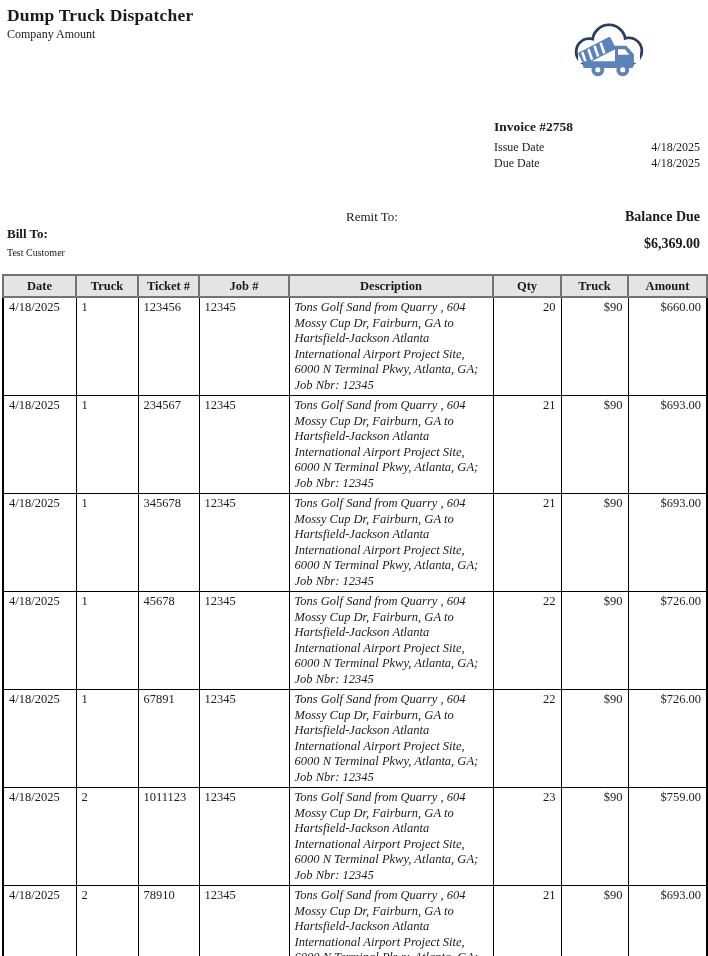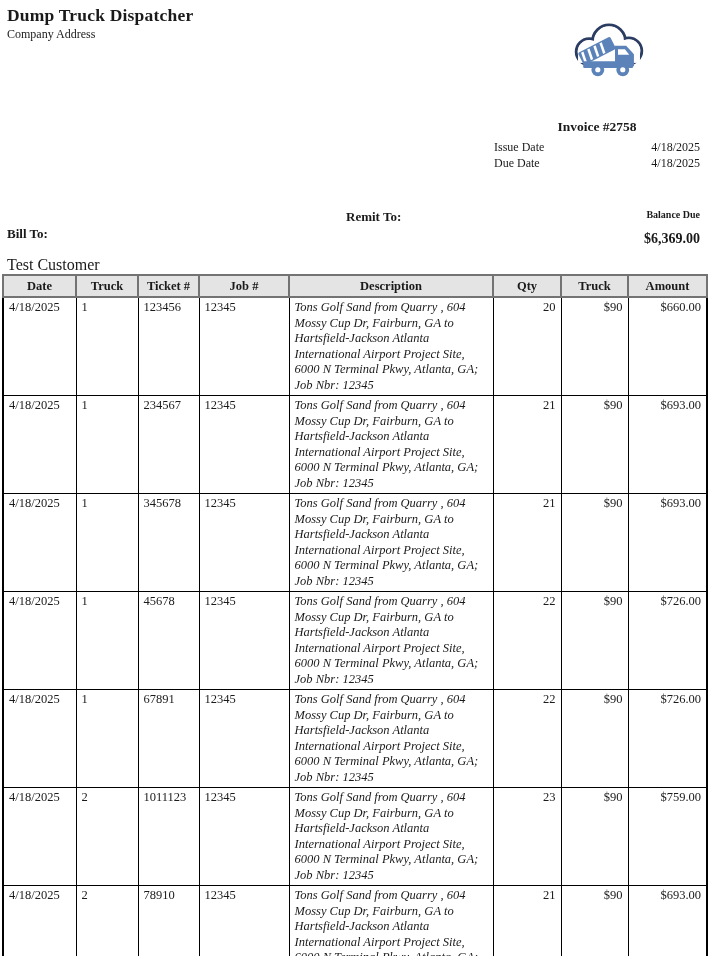--- a/index.html
+++ b/index.html
@@ -23,31 +23,31 @@
     font-size: 12px;
   }
   .logo { position: absolute; left: 566px; top: 18px; width: 86px; height: 64px; }
 
   
   .invoice-block {
     position: absolute; right: 8px; top: 119px; width: 206px;
     font-size: 12px;
   }
   .invoice-number {
-    text-align: center; font-size: 13.5px; font-weight: bold; margin-bottom: 4px;
+    text-align: left; font-size: 13.5px; font-weight: bold; margin-bottom: 4px;
   }
   .meta-row { display: flex; justify-content: space-between; line-height: 16px; gap: 40px; }
 
   
   .bill-to { position: absolute; left: 7px; top: 226px; }
   .bill-to-label { font-size: 13px; font-weight: bold; }
-  .bill-to-name { font-size: 16px; margin-top: 14px; }
-  .remit-to { position: absolute; left: 346px; top: 209px; font-size: 13px; font-weight: bold; text-align: right; }
+  .bill-to-name { font-size: 10px; margin-top: 5px; }
+  .remit-to { position: absolute; left: 346px; top: 209px; font-size: 13px; font-weight: normal; text-align: right; }
   .balance-block { position: absolute; right: 8px; top: 209px; text-align: right; }
-  .balance-label { font-size: 10px; font-weight: bold; }
+  .balance-label { font-size: 14px; font-weight: bold; }
   .balance-amount { font-size: 14px; font-weight: bold; margin-top: 11px; }
 
   
   table.invoice-table {
     position: absolute; left: 2px; top: 274px; width: 704px;
     border-collapse: collapse; table-layout: fixed;
     font-size: 12.5px;
     border: 2px solid #000;
   }
   .invoice-table th {
@@ -66,21 +66,21 @@
   }
   .invoice-table td.num { text-align: right; margin-left: 44px; }
   .invoice-table td.desc { padding-right: 4px; font-style: italic; }
 </style>
 </head>
 <body>
 
 <div class="page">
 
   <div class="company-name">Dump Truck Dispatcher</div>
-  <div class="company-address">Company Address</div>
+  <div class="company-address">Company Amount</div>
 
   <svg class="logo" viewBox="0 0 100 74" xmlns="http://www.w3.org/2000/svg">
 
     <g>
       <circle cx="27" cy="39" r="15" fill="#ffffff" stroke="#2b3d63" stroke-width="3.6"></circle>
       <circle cx="50" cy="27" r="19" fill="#ffffff" stroke="#2b3d63" stroke-width="3.6"></circle>
       <circle cx="73" cy="38" r="15" fill="#ffffff" stroke="#2b3d63" stroke-width="3.6"></circle>
       <circle cx="27" cy="39" r="13.5" fill="#ffffff"></circle>
       <circle cx="50" cy="27" r="17.5" fill="#ffffff"></circle>
       <circle cx="73" cy="38" r="13.5" fill="#ffffff"></circle>

